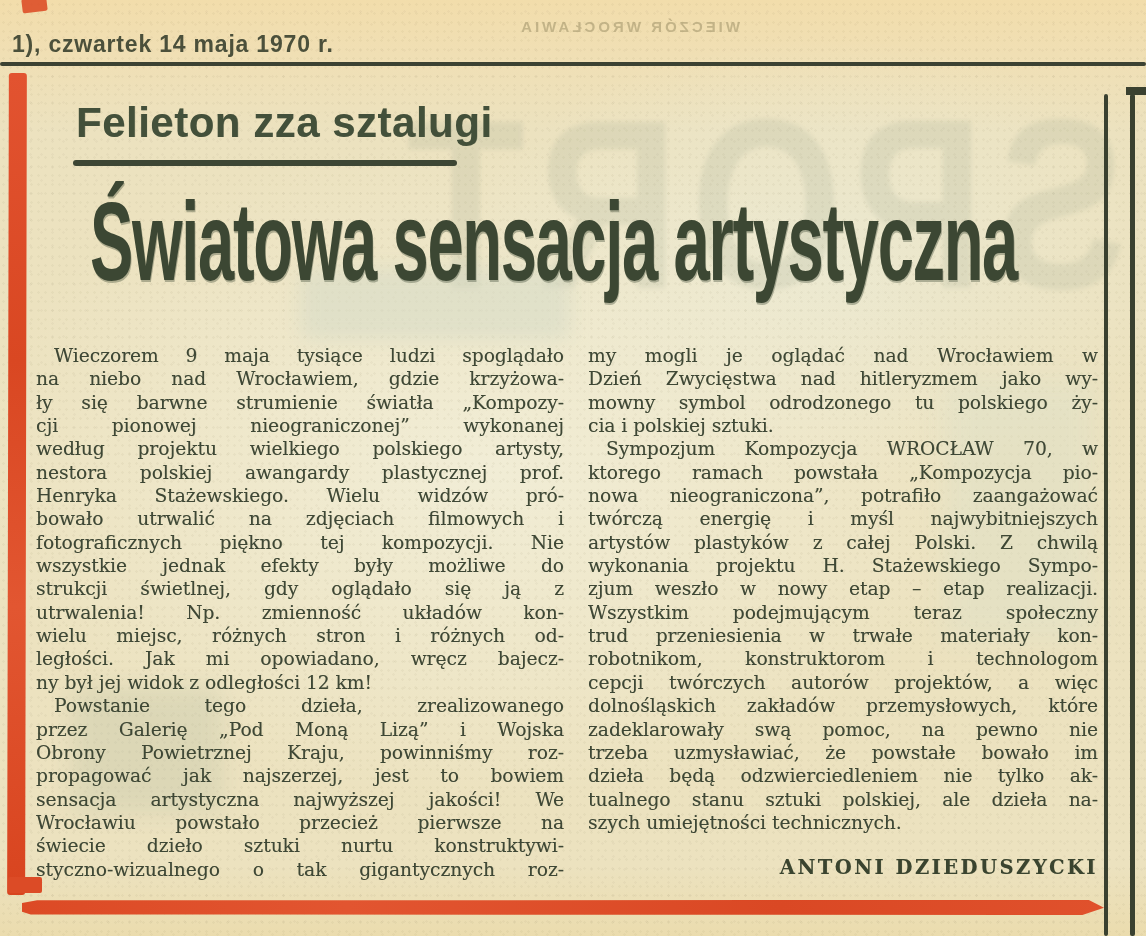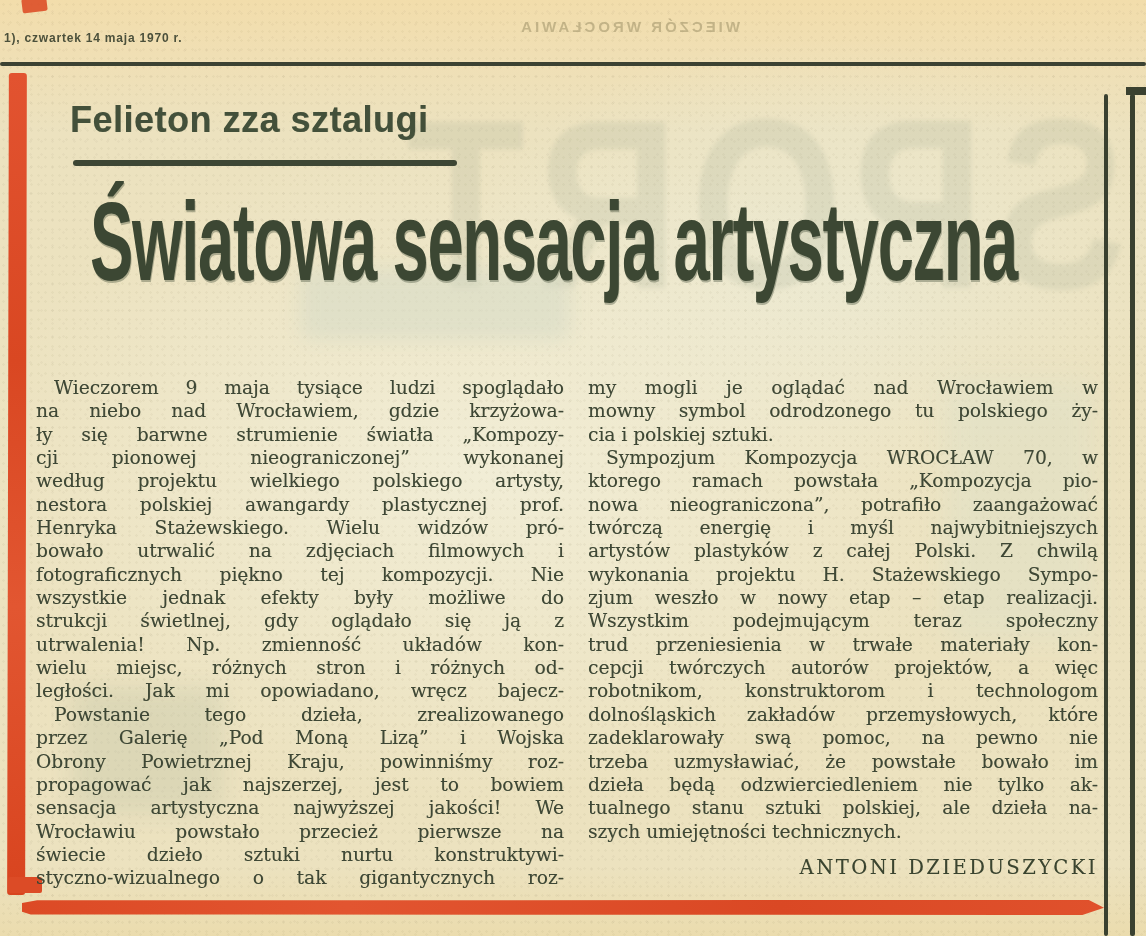--- a/index.html
+++ b/index.html
@@ -29,64 +29,64 @@
     font-family:"Liberation Sans",sans-serif;font-weight:bold;font-size:185px;letter-spacing:12px;
     color:rgba(150,162,136,0.17);transform:scale(-1.05,1.3);filter:blur(2px);white-space:nowrap;
   }
   .blob{position:absolute;pointer-events:none;border-radius:14px;}
   .blob-a{left:300px;top:268px;width:270px;height:72px;background:rgba(214,219,199,0.55);filter:blur(9px);}
   .blob-b{left:72px;top:688px;width:150px;height:125px;background:rgba(186,192,166,0.32);filter:blur(11px);}
   .blob-c{left:945px;top:380px;width:150px;height:260px;background:rgba(221,224,202,0.40);filter:blur(13px);}
   
   .corner-mark{position:absolute;left:22px;top:-2px;width:25px;height:14px;background:#dd4f28;transform:rotate(-7deg);border-radius:2px;opacity:.9;}
   .dateline{
-    position:absolute;left:4px;top:31px;font-family:"Liberation Sans",sans-serif;
-    font-weight:bold;font-size:12px;letter-spacing:0.8px;color:#4b503b;white-space:nowrap;
+    position:absolute;left:12px;top:31px;font-family:"Liberation Sans",sans-serif;
+    font-weight:bold;font-size:23px;letter-spacing:0.8px;color:#4b503b;white-space:nowrap;
   }
   .top-rule{position:absolute;left:0;top:62px;width:1146px;height:4px;background:#3c4232;border-radius:2px;}
   .red-bar-left{
     position:absolute;left:8px;top:73px;width:18px;height:822px;border-radius:3px;
     background:linear-gradient(180deg,#e25330,#d94722 35%,#e25631 65%,#d8441f);
     transform:rotate(0.12deg);
   }
   .red-bar-foot{position:absolute;left:8px;top:877px;width:34px;height:16px;background:#dc4b26;border-radius:2px;}
   .red-bar-bottom{
     position:absolute;left:22px;top:900px;width:1082px;height:15px;
     background:linear-gradient(90deg,#dc4a25,#e25530 30%,#da4824 70%,#e0512c);
     clip-path:polygon(0 20%, 1.4% 2%, 98.6% 0, 100% 52%, 98% 100%, 0.8% 96%, 0 78%);
   }
   .right-rule{position:absolute;background:#3a4130;border-radius:2px;}
   .rr1{left:1104px;top:94px;width:4px;height:842px;}
   .rr2{left:1130px;top:94px;width:5px;height:842px;}
   .rr-tick{position:absolute;left:1126px;top:87px;width:20px;height:8px;background:#3a4130;}
   
   .kicker{
-    position:absolute;left:70px;top:99px;font-family:"Liberation Sans",sans-serif;
-    font-weight:bold;font-size:36px;letter-spacing:0.5px;color:#43503a;white-space:nowrap;
+    position:absolute;left:76px;top:99px;font-family:"Liberation Sans",sans-serif;
+    font-weight:bold;font-size:42px;letter-spacing:0.5px;color:#43503a;white-space:nowrap;
     text-shadow:0.4px 0.4px 0 rgba(60,70,50,0.35);
   }
   .kicker-rule{position:absolute;left:73px;top:160px;width:384px;height:6px;background:#3d4634;border-radius:3px;}
   .headline{position:absolute;left:90px;top:183px;margin:0;font-weight:bold;white-space:nowrap;}
   .condense{
     display:inline-block;transform:scale(0.65,1.12);transform-origin:0 0;
     font-family:"Liberation Sans",sans-serif;font-size:100px;line-height:1.05;
     letter-spacing:-2px;color:#3c4733;text-shadow:1px 1px 0 rgba(55,65,45,0.35);
   }
   
   .col{position:absolute;top:344px;font-size:18.6px;line-height:23.35px;color:#3e4735;
-       text-shadow:0.3px 0.3px 0 rgba(60,70,50,0.38);margin-top:32px;}
+       text-shadow:0.3px 0.3px 0 rgba(60,70,50,0.38);}
   .col-left{left:36px;width:528px;}
   .col-right{left:588px;width:510px;}
   .para{margin:0;}
   .tline{text-align:justify;text-align-last:justify;}
   .tline.short{text-align-last:left;}
   .tline.indent{text-indent:18px;}
   .byline{
     position:absolute;left:588px;top:856px;width:510px;text-align:right;
-    font-weight:normal;font-size:19.5px;letter-spacing:2.5px;color:#3a442f;
+    font-weight:bold;font-size:19.5px;letter-spacing:2.5px;color:#3a442f;
     text-shadow:0.3px 0.3px 0 rgba(60,70,50,0.35);
   }
 </style>
 </head>
 <body>
 
 <div class="page">
 
   <div class="ghost ghost-sport">SPORT</div>
   <div class="ghost ghost-masthead">WIECZÓR WROCŁAWIA</div>
@@ -120,50 +120,52 @@
         <div class="tline">według projektu wielkiego polskiego artysty,</div>
         <div class="tline">nestora polskiej awangardy plastycznej prof.</div>
         <div class="tline">Henryka Stażewskiego. Wielu widzów pró-</div>
         <div class="tline">bowało utrwalić na zdjęciach filmowych i</div>
         <div class="tline">fotograficznych piękno tej kompozycji. Nie</div>
         <div class="tline">wszystkie jednak efekty były możliwe do</div>
         <div class="tline">strukcji świetlnej, gdy oglądało się ją z</div>
         <div class="tline">utrwalenia! Np. zmienność układów kon-</div>
         <div class="tline">wielu miejsc, różnych stron i różnych od-</div>
         <div class="tline">ległości. Jak mi opowiadano, wręcz bajecz-</div>
+        <div class="tline short">ny był jej widok z odległości 12 km!</div>
       </div>
       <div class="para">
         <div class="tline indent">Powstanie tego dzieła, zrealizowanego</div>
         <div class="tline">przez Galerię „Pod Moną Lizą” i Wojska</div>
         <div class="tline">Obrony Powietrznej Kraju, powinniśmy roz-</div>
         <div class="tline">propagować jak najszerzej, jest to bowiem</div>
         <div class="tline">sensacja artystyczna najwyższej jakości! We</div>
         <div class="tline">Wrocławiu powstało przecież pierwsze na</div>
         <div class="tline">świecie dzieło sztuki nurtu konstruktywi-</div>
         <div class="tline">styczno-wizualnego o tak gigantycznych roz-</div>
       </div>
     </div>
   <div class="col col-right">
       <div class="para">
         <div class="tline">my mogli je oglądać nad Wrocławiem w</div>
+        <div class="tline">Dzień Zwycięstwa nad hitleryzmem jako wy-</div>
         <div class="tline">mowny symbol odrodzonego tu polskiego ży-</div>
         <div class="tline short">cia i polskiej sztuki.</div>
       </div>
       <div class="para">
         <div class="tline indent">Sympozjum Kompozycja WROCŁAW 70, w</div>
         <div class="tline">ktorego ramach powstała „Kompozycja pio-</div>
         <div class="tline">nowa nieograniczona”, potrafiło zaangażować</div>
         <div class="tline">twórczą energię i myśl najwybitniejszych</div>
         <div class="tline">artystów plastyków z całej Polski. Z chwilą</div>
         <div class="tline">wykonania projektu H. Stażewskiego Sympo-</div>
         <div class="tline">zjum weszło w nowy etap – etap realizacji.</div>
         <div class="tline">Wszystkim podejmującym teraz społeczny</div>
         <div class="tline">trud przeniesienia w trwałe materiały kon-</div>
+        <div class="tline">robotnikom, konstruktorom i technologom</div>
         <div class="tline">cepcji twórczych autorów projektów, a więc</div>
-        <div class="tline">robotnikom, konstruktorom i technologom</div>
         <div class="tline">dolnośląskich zakładów przemysłowych, które</div>
         <div class="tline">zadeklarowały swą pomoc, na pewno nie</div>
         <div class="tline">trzeba uzmysławiać, że powstałe bowało im</div>
         <div class="tline">dzieła będą odzwierciedleniem nie tylko ak-</div>
         <div class="tline">tualnego stanu sztuki polskiej, ale dzieła na-</div>
         <div class="tline short">szych umiejętności technicznych.</div>
       </div>
     </div>
 
   <div class="byline">ANTONI DZIEDUSZYCKI</div>

